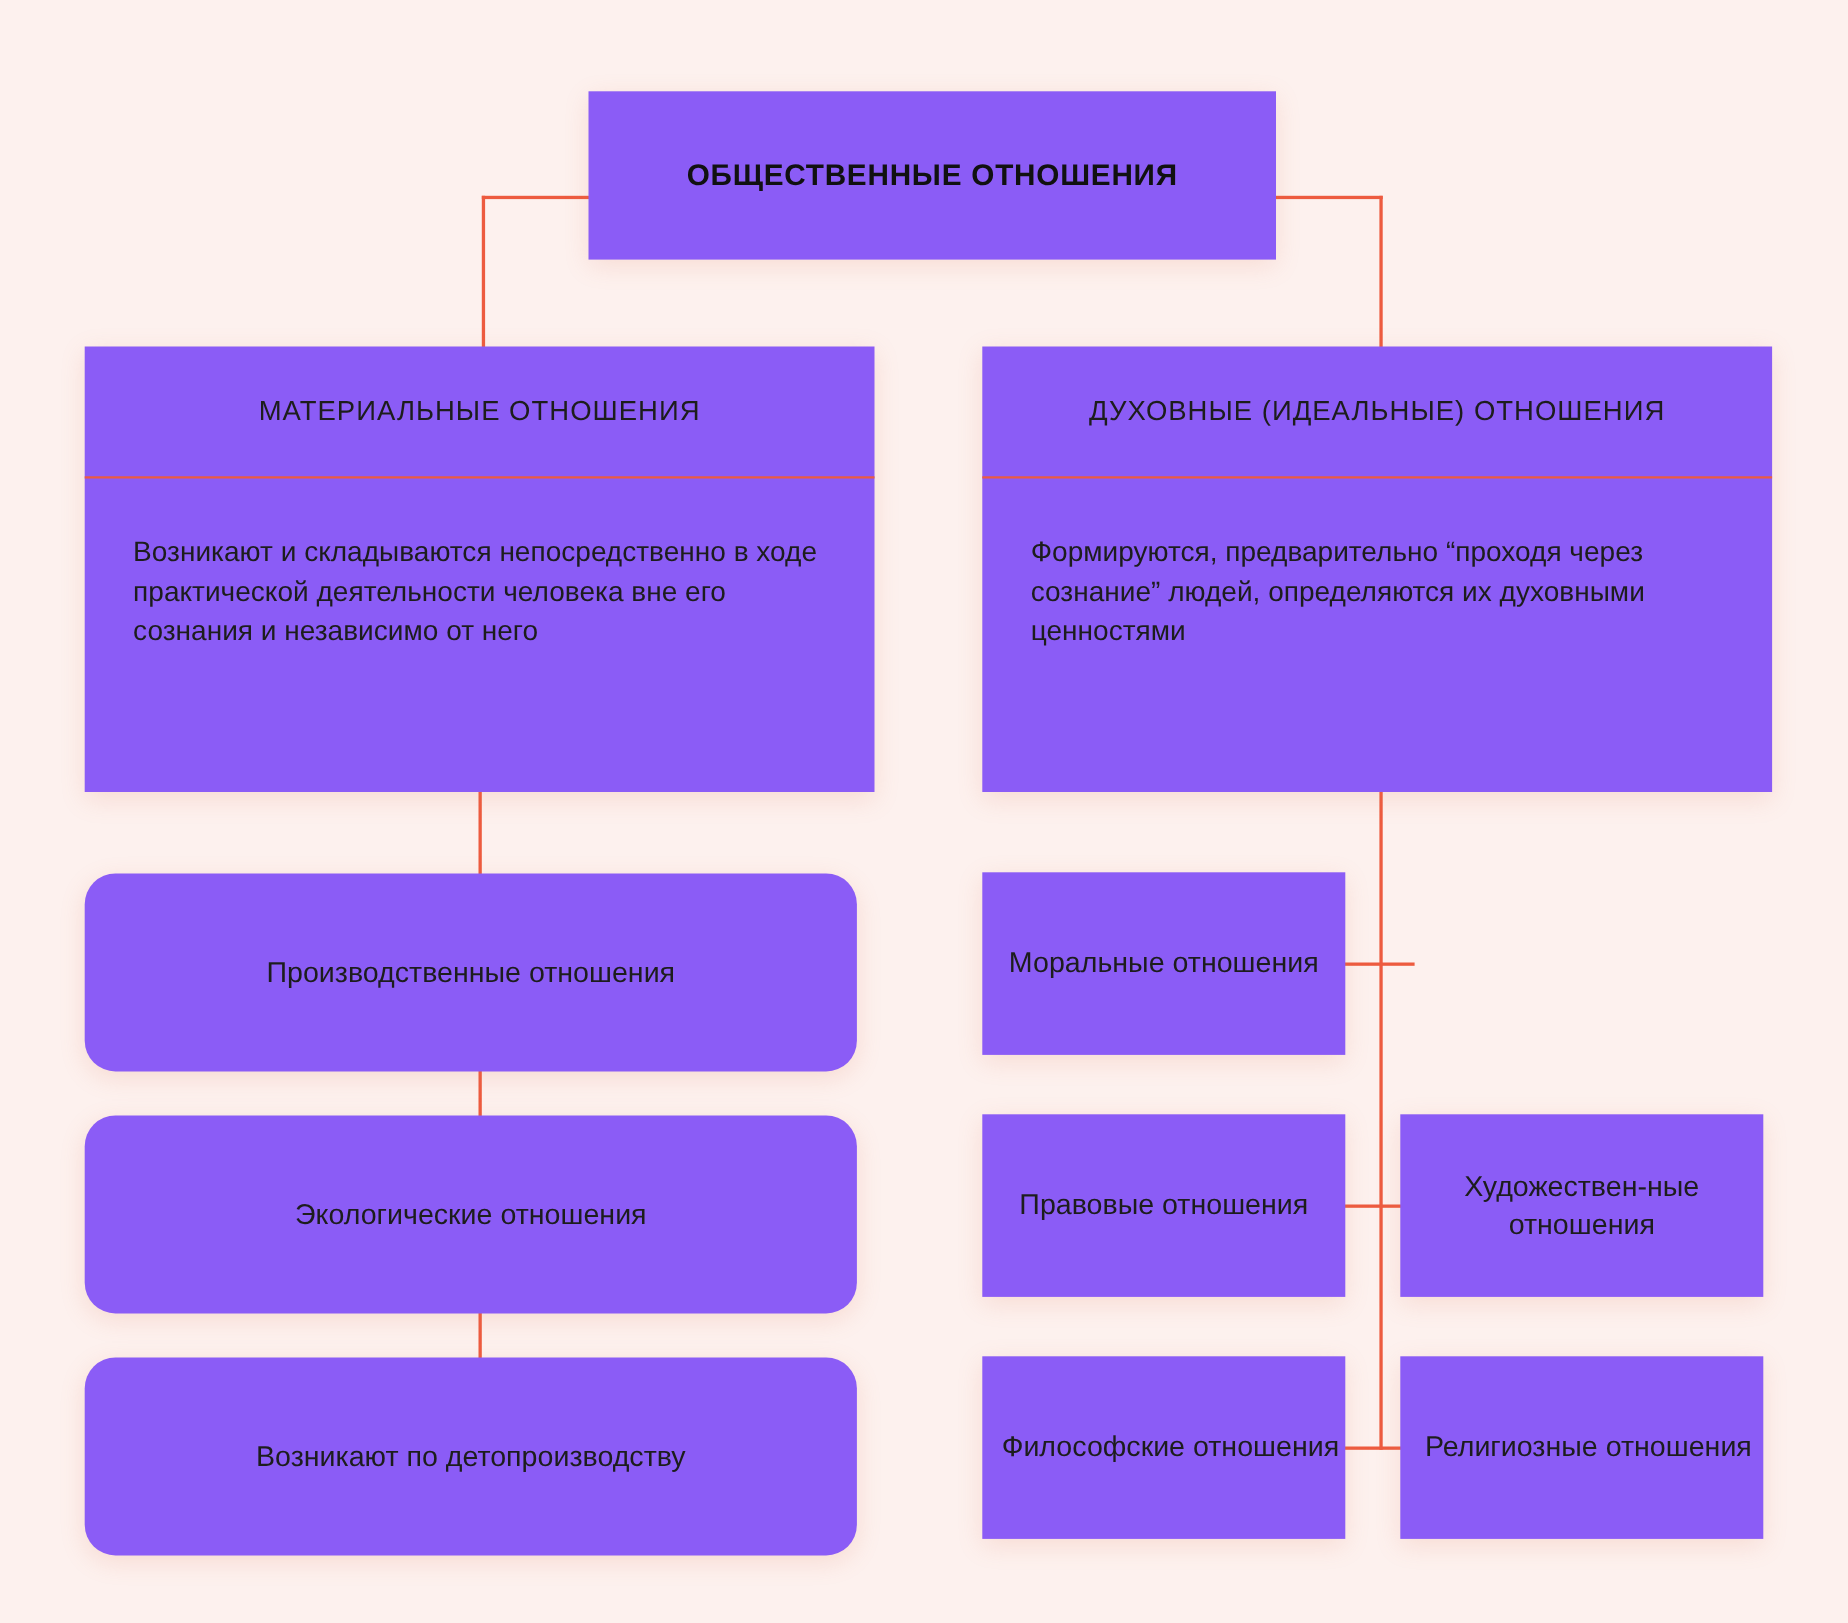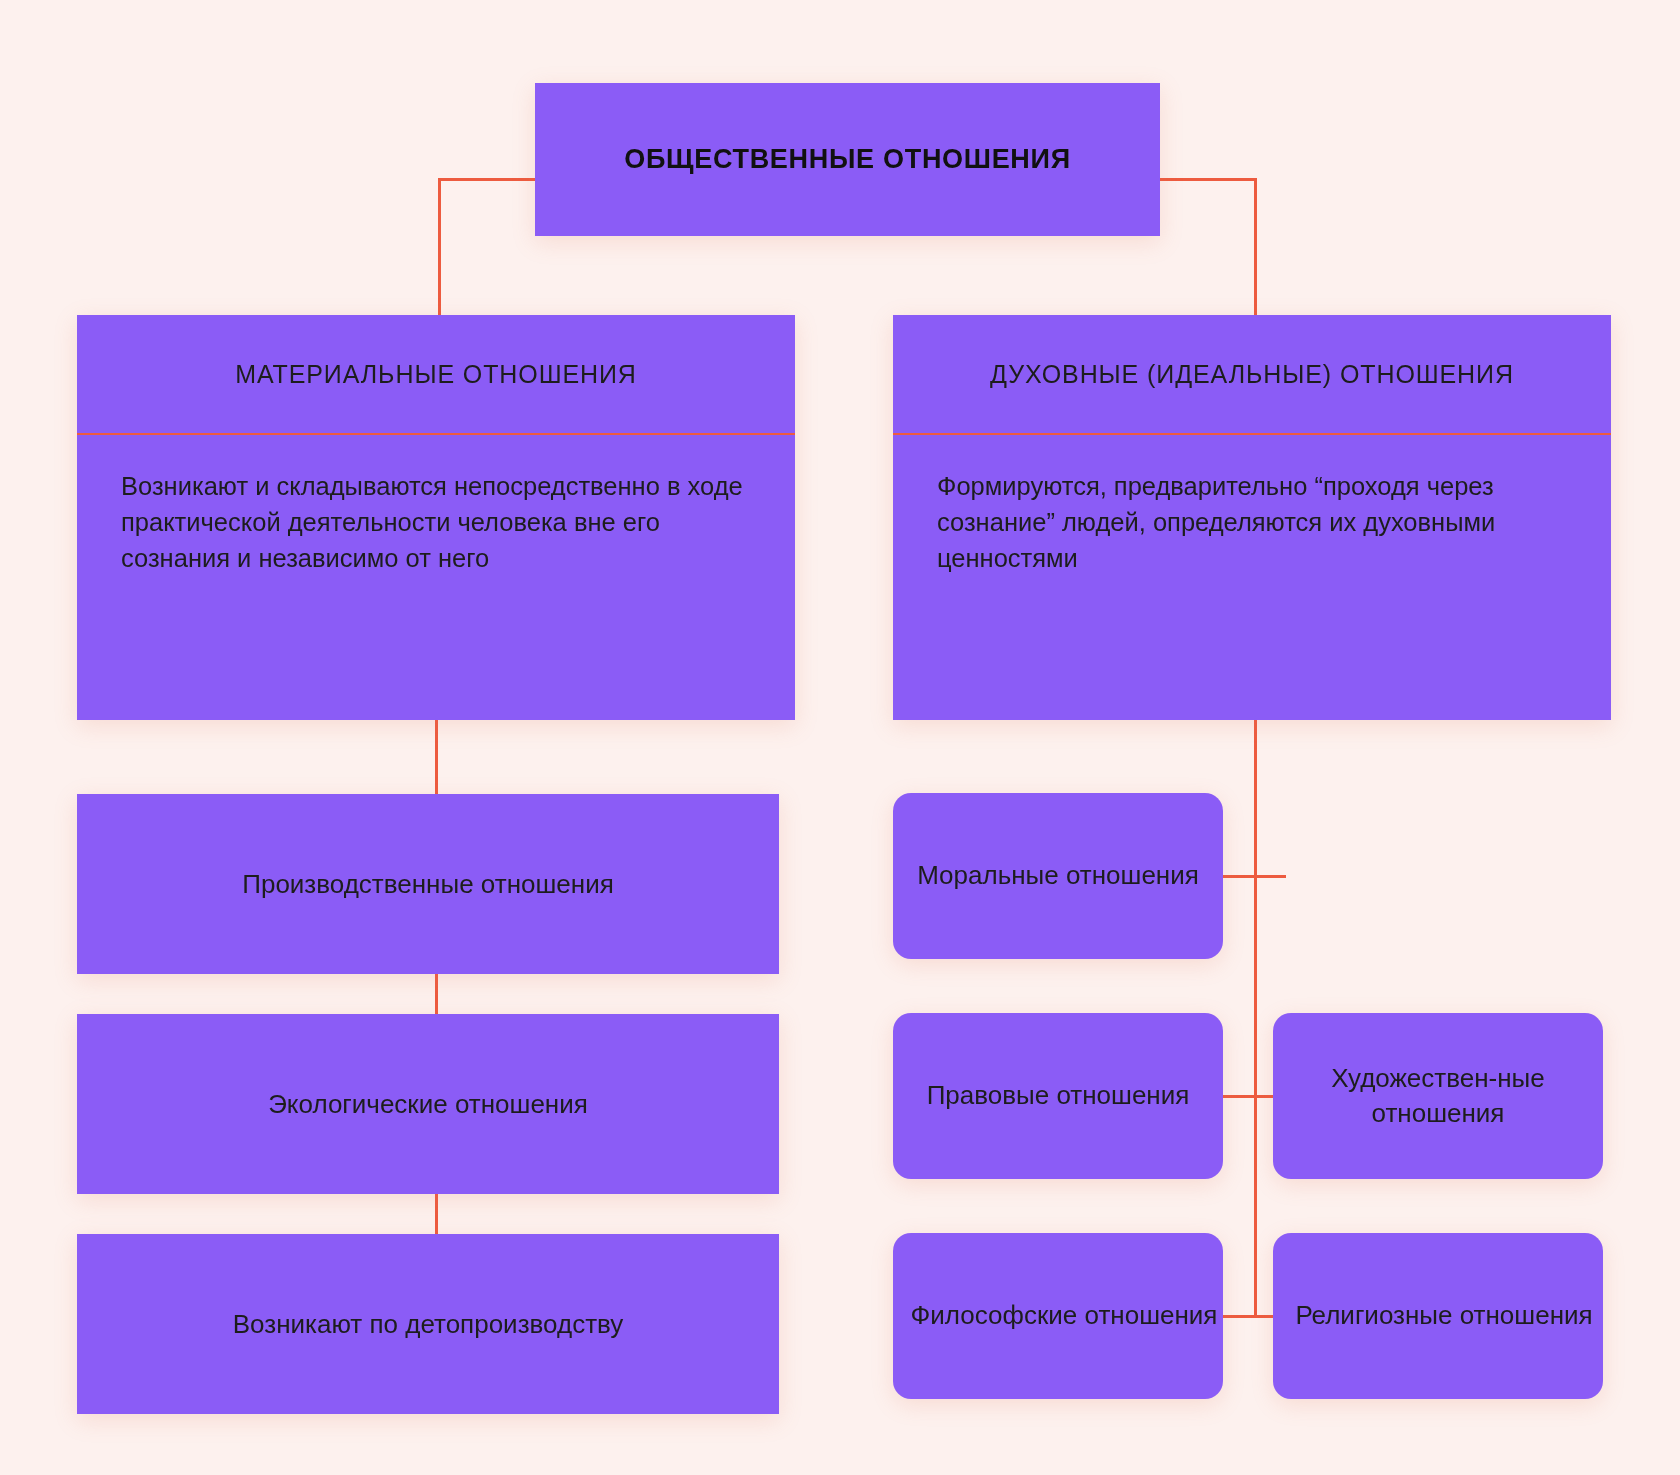--- a/index.html
+++ b/index.html
@@ -74,54 +74,55 @@
     box-sizing: border-box;
   }
   .box-cat .cat-head span {
     font-size: 25px;
     letter-spacing: 0.9px;
     text-align: center;
     color: #1d1d1d;
   }
   .box-cat .cat-body {
     flex: 1;
-    padding: 33px 44px 0 44px;
+    padding: 20px 44px 0 44px;
     box-sizing: border-box;
+    margin-top: 29px;
   }
   .box-cat .cat-body span {
     display: block;
     font-size: 25.5px;
     line-height: 1.42;
     color: #1d1d1d;
   }
 
   
   .box-leaf-wide {
     left: 77px;
     width: 702px;
     height: 180px;
     align-items: center;
     justify-content: center;
+    border-radius: 28px;
   }
   .box-leaf-wide span {
     font-size: 26px;
     text-align: center;
     color: #1d1d1d;
   }
   .leaf-l1 { top: 794px; }
   .leaf-l2 { top: 1014px; }
   .leaf-l3 { top: 1234px; }
 
   
   .box-leaf-narrow {
     width: 330px;
     height: 166px;
     align-items: center;
     justify-content: center;
-    border-radius: 18px;
   }
   .box-leaf-narrow span {
     font-size: 26px;
     line-height: 1.36;
     text-align: center;
     color: #1d1d1d;
   }
   .col-a { left: 893px; }
   .col-b { left: 1273px; }
   .row-1 { top: 793px; }

